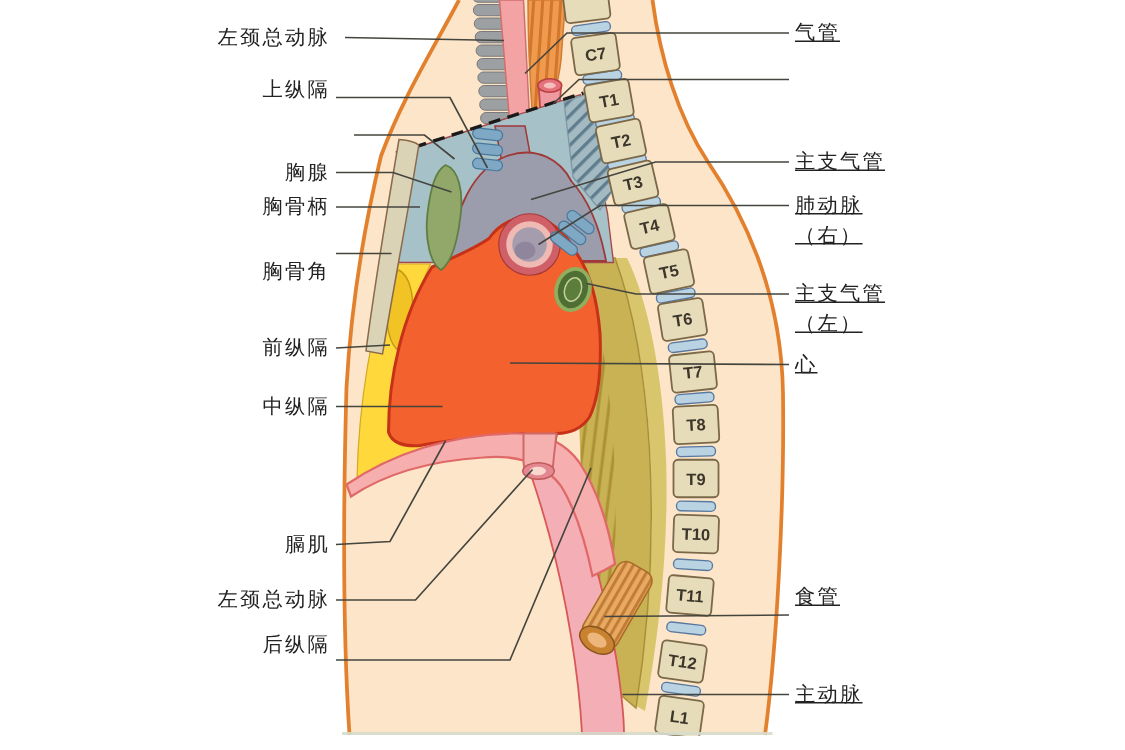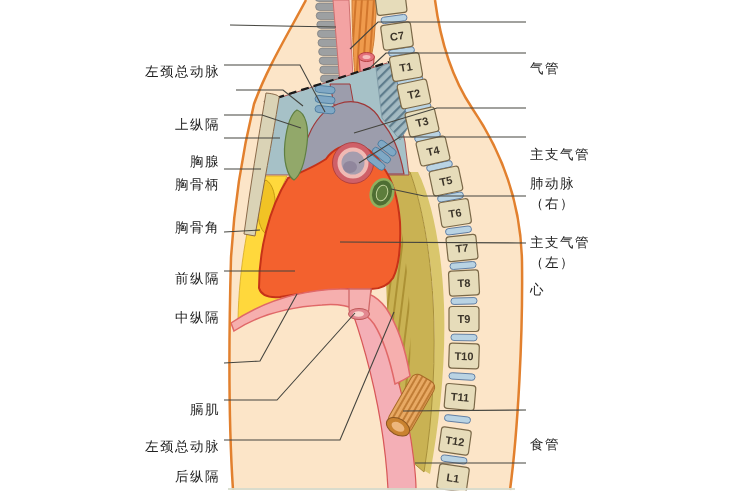--- a/index.html
+++ b/index.html
@@ -1,21 +1,21 @@
 <!DOCTYPE html>
 <html><head>
 <meta charset="utf-8">
 <style>
   html,body{margin:0;padding:0;background:#fff;}
   .stage{position:relative;width:750px;height:500px;background:#ffffff;overflow:hidden;
          font-family:"Liberation Sans","DejaVu Sans",sans-serif;}
   .stage svg{position:absolute;left:0;top:0;}
-  .lbl{position:absolute;font-size:13.5px;color:#222;letter-spacing:1.5px;line-height:20px;white-space:nowrap;margin-top:47px;}
+  .lbl{position:absolute;font-size:13.5px;color:#222;letter-spacing:1.5px;line-height:20px;white-space:nowrap;}
   .lbl-left{right:530px;text-align:right;}
-  .lbl-right{left:530px;text-align:left;}
+  .lbl-right{left:530px;text-align:left;text-decoration:underline;}
   .vlabel{font-size:11px;font-weight:bold;fill:#3c352a;}
 </style>
 </head>
 <body>
 
 <div class="stage">
 
 <svg width="750" height="500" viewBox="0 0 750 500">
   <defs>
     <pattern id="patMuscle" width="6" height="10" patternUnits="userSpaceOnUse" patternTransform="rotate(4)">
@@ -207,21 +207,21 @@
     <polyline points="526,108 437,108 354,133"></polyline>
     <polyline points="526,137 400,137 359,163"></polyline>
     <polyline points="526,196 424,196 391,189"></polyline>
     <polyline points="526,243 340,242"></polyline>
     <polyline points="526,410 403,411"></polyline>
     <polyline points="526,463 415,463"></polyline>
   </g>
 </svg>
 
 <div class="lbl lbl-left" style="top:15px">左颈总动脉</div>
-<div class="lbl lbl-left" style="top:68px">上纵隔</div>
+<div class="lbl lbl-left" style="top:50px">上纵隔</div>
 <div class="lbl lbl-left" style="top:105px">胸腺</div>
 <div class="lbl lbl-left" style="top:128px">胸骨柄</div>
 <div class="lbl lbl-left" style="top:171px">胸骨角</div>
 <div class="lbl lbl-left" style="top:222px">前纵隔</div>
 <div class="lbl lbl-left" style="top:261px">中纵隔</div>
 <div class="lbl lbl-left" style="top:353px">膈肌</div>
 <div class="lbl lbl-left" style="top:390px">左颈总动脉</div>
 <div class="lbl lbl-left" style="top:420px">后纵隔</div>
 
 <div class="lbl lbl-right" style="top:12px">气管</div>

